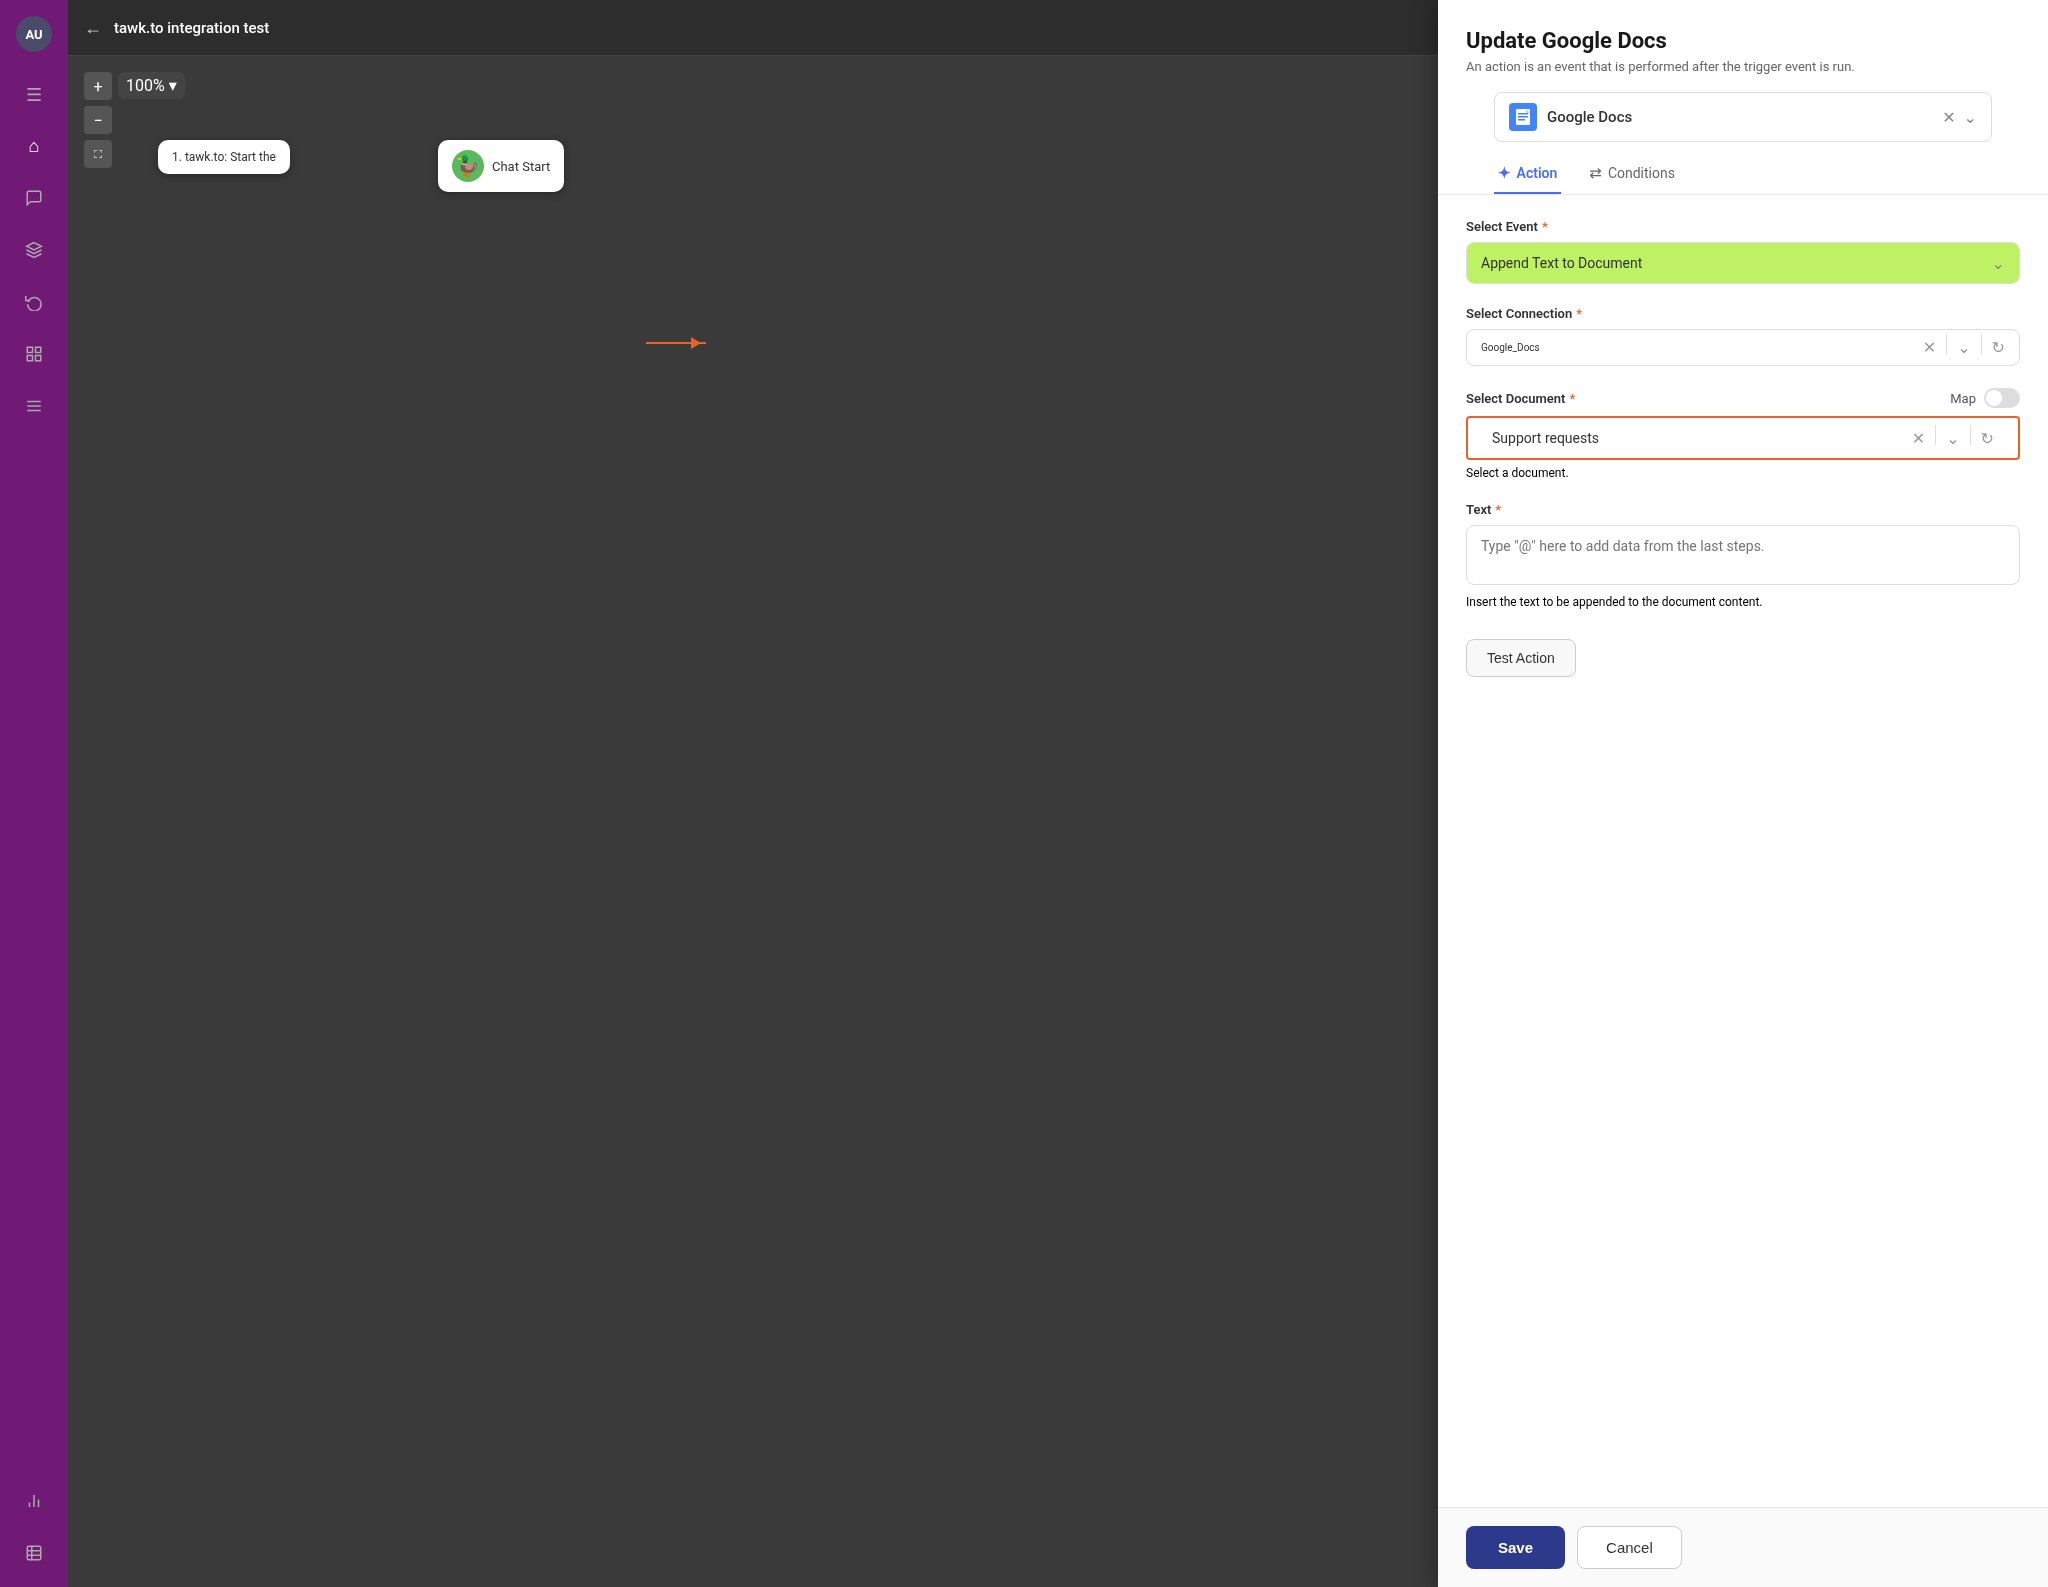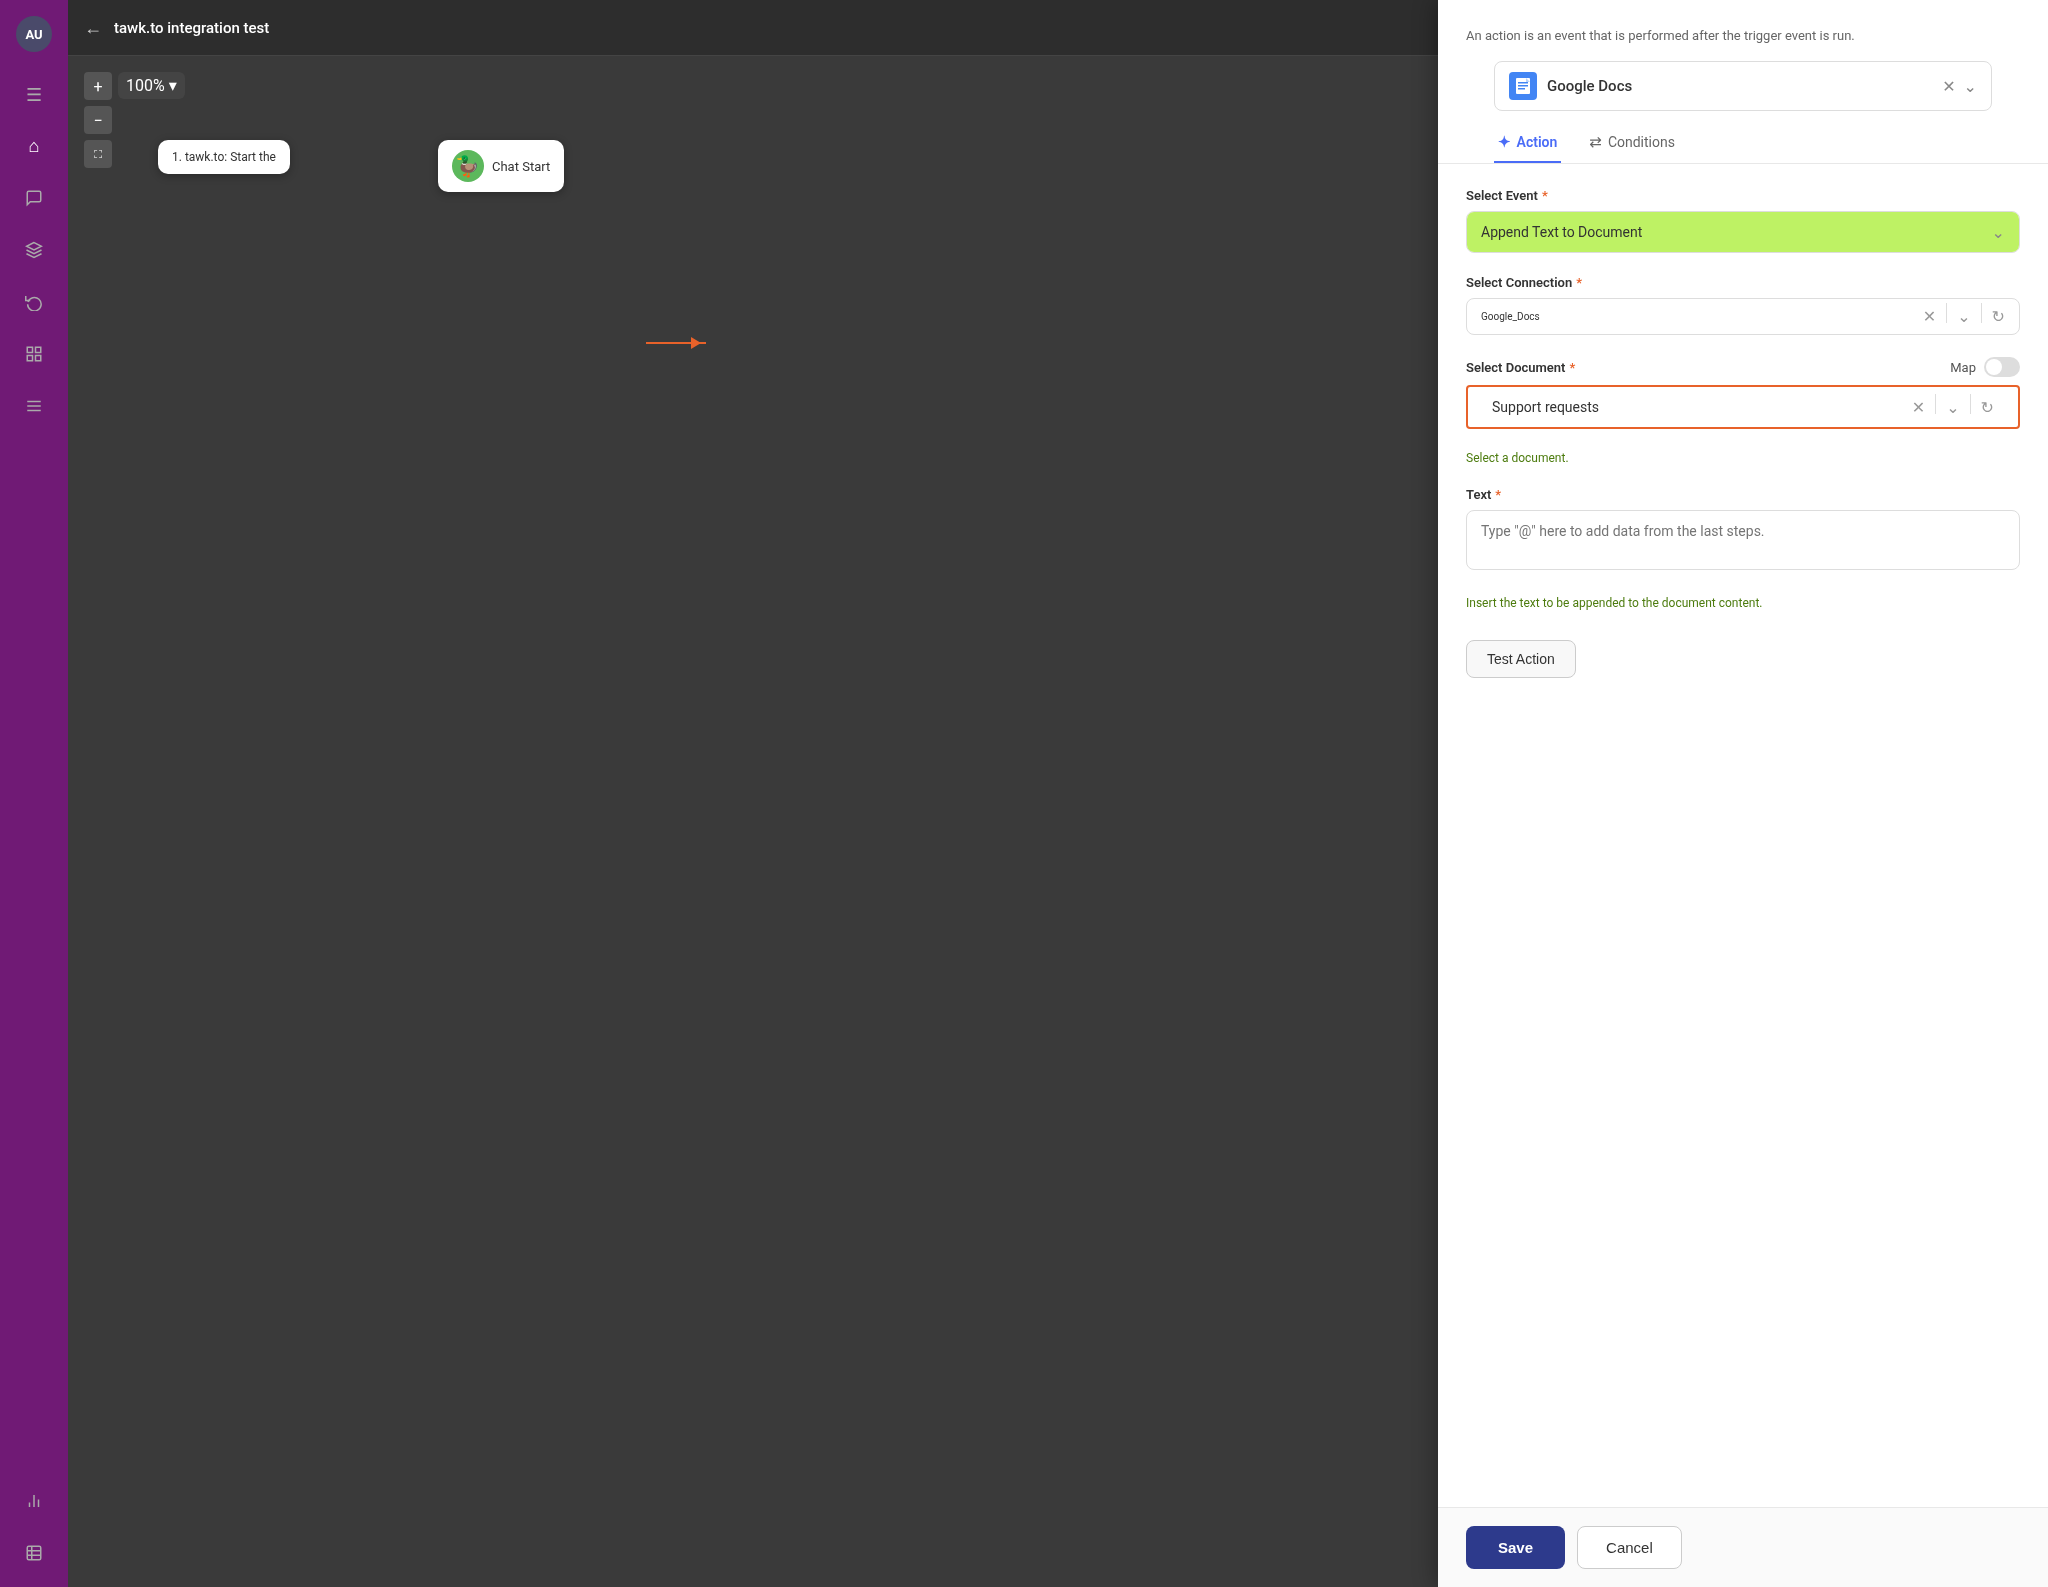--- a/index.html
+++ b/index.html
@@ -351,22 +351,22 @@
     }
     .document-value {
       flex: 1;
       padding: 12px 4px;
       font-size: 14px;
       color: #333;
     }
 
     .hint-text {
       font-size: 12px;
-      color: #4d7c0f;
-      margin-top: 22px;
+      color: #000000;
+      margin-top: 6px;
     }
 
     
     .text-input {
       width: 100%;
       border: 1px solid #ddd;
       border-radius: 8px;
       padding: 12px 14px;
       font-size: 14px;
       color: #999;
@@ -533,20 +533,21 @@
   <div class="canvas-node canvas-node-trigger" style="top:140px;left:370px;">
     <div class="trigger-icon" style="background:#5cb85c;font-size:20px;">🦆</div>
     <span>Chat Start</span>
   </div>
 
   <div class="arrow-indicator" style="top:342px;left:578px;"></div>
 
   <div class="right-panel">
 
     <div class="panel-header">
+      <div class="panel-title">Update Google Docs</div>
       <div class="panel-subtitle">An action is an event that is performed after the trigger event is run.</div>
 
       <div class="service-selector">
 
         <svg class="gdocs-icon" viewBox="0 0 28 28" fill="none">
           <rect width="28" height="28" rx="4" fill="#4285F4"></rect>
           <rect x="7" y="6" width="14" height="16" rx="1" fill="white"></rect>
           <rect x="9" y="10" width="10" height="1.5" fill="#4285F4"></rect>
           <rect x="9" y="13" width="10" height="1.5" fill="#4285F4"></rect>
           <rect x="9" y="16" width="7" height="1.5" fill="#4285F4"></rect>

